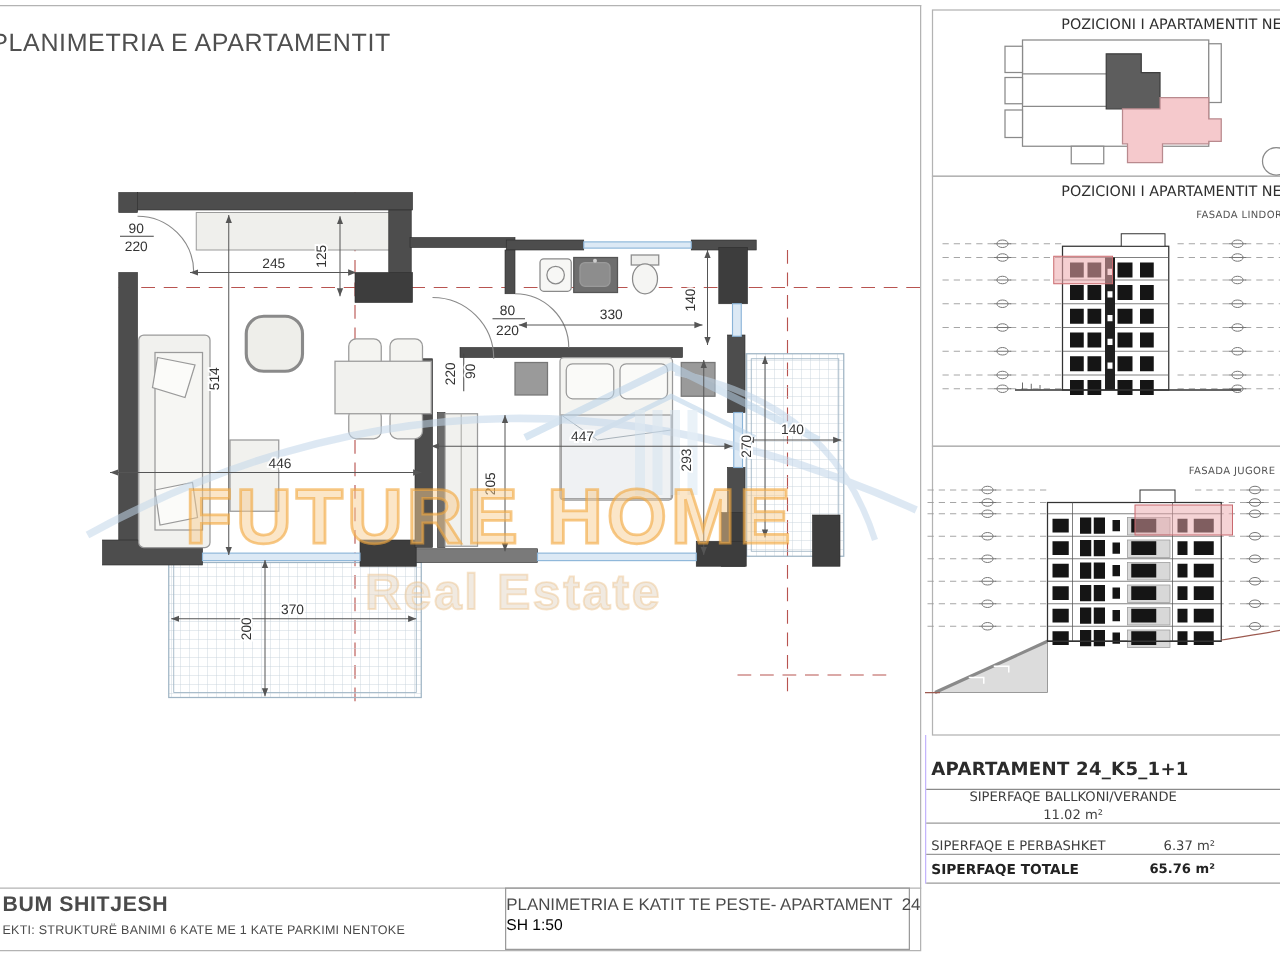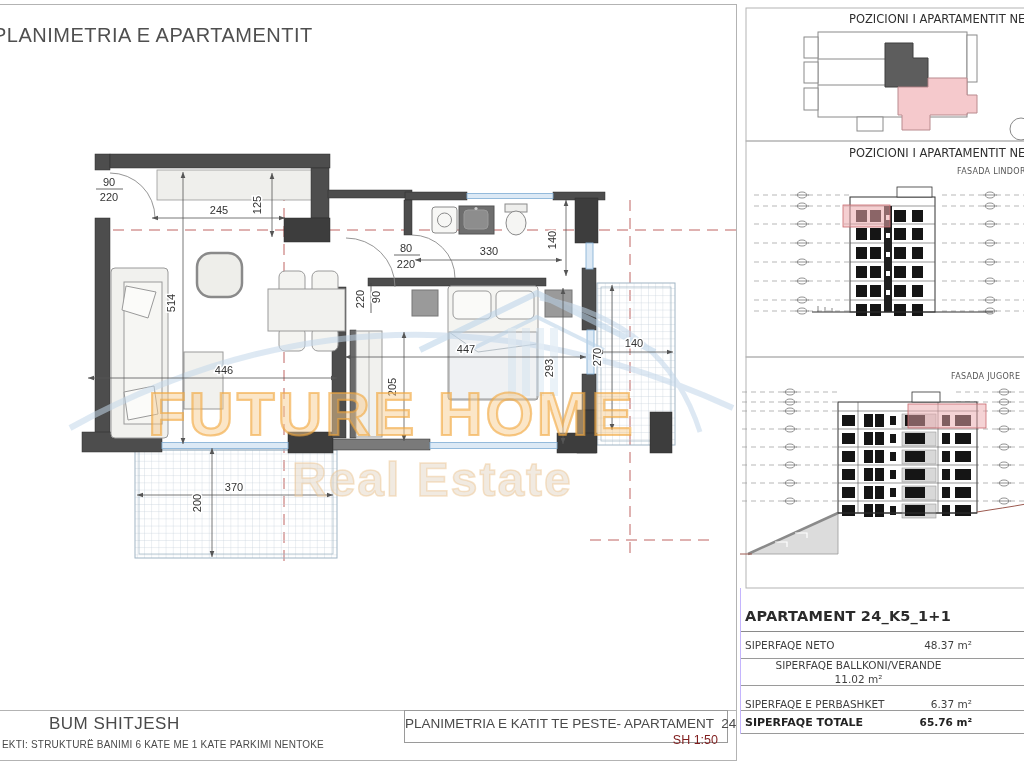--- a/index.html
+++ b/index.html
@@ -6,40 +6,40 @@
     font-family:"Liberation Sans",sans-serif;position:relative;}
   .abs{position:absolute;}
   #sheet-title{left:-7px;top:24px;font-size:20px;color:#4f4f4f;letter-spacing:.5px;white-space:nowrap;}
   .panel-header{font-family:"DejaVu Sans",sans-serif;font-size:11.5px;color:#2f2f2f;white-space:nowrap;}
   .facade-label{font-family:"DejaVu Sans",sans-serif;font-size:8px;color:#555;white-space:nowrap;letter-spacing:.3px;}
   #plan-svg{left:0;top:0;}
   
   #wm1{left:148px;top:378px;width:620px;font-size:62px;font-weight:bold;letter-spacing:3px;
      color:rgba(255,252,244,0.22);-webkit-text-stroke:2.2px rgba(242,166,60,0.6);
      text-shadow:0 0 1px rgba(242,166,60,0.35);white-space:nowrap;pointer-events:none;}
-  #wm2{left:292px;top:452px;font-size:48px;font-weight:bold;letter-spacing:2px;
+  #wm2{left:292px;top:452px;font-size:40px;font-weight:bold;letter-spacing:2px;
      color:rgba(228,214,196,0.5);-webkit-text-stroke:1.5px rgba(238,196,140,0.45);
      white-space:nowrap;pointer-events:none;}
   
   #apt-table{left:740px;top:588px;width:284px;border-left:1px solid #c4b5fd;box-sizing:border-box;}
   #apt-table .t-title{height:44px;box-sizing:border-box;padding:20px 0 0 4px;
      font-family:"DejaVu Sans",sans-serif;font-size:14.5px;font-weight:bold;color:#2b2b2b;
      border-bottom:1px solid #8a8a8a;letter-spacing:.2px;}
   .t-row{display:flex;justify-content:space-between;align-items:center;border-bottom:1px solid #9a9a9a;
      font-family:"DejaVu Sans",sans-serif;font-size:10.5px;color:#3f3f3f;box-sizing:border-box;
      padding-left:4px;padding-right:52px;}
   .t-row .val{font-size:10.5px;}
   .t-row.total{font-weight:bold;font-size:11px;color:#222;}
   
-  #footer-album{left:2px;top:714px;font-size:17px;font-weight:normal;color:#4a4a4a;letter-spacing:.5px;white-space:nowrap;margin-left:47px;}
+  #footer-album{left:2px;top:714px;font-size:17px;font-weight:bold;color:#4a4a4a;letter-spacing:.5px;white-space:nowrap;}
   #footer-project{left:2px;top:739px;font-size:10px;color:#4a4a4a;letter-spacing:.2px;white-space:nowrap;}
-  #footer-box{left:404px;top:710px;width:324px;height:33px;border:1px solid #9a9a9a;box-sizing:border-box;
-     text-align:right;padding:5px 9px 0 0;}
+  #footer-box{left:404px;top:710px;width:324px;height:50px;border:1px solid #9a9a9a;box-sizing:border-box;
+     padding:5px 9px 0 0;}
   #footer-box .l1{font-size:13.5px;color:#4a4a4a;white-space:pre;}
-  #footer-box .l2{font-size:12.5px;color:#7f1d1d;margin-top:2px;}
+  #footer-box .l2{font-size:12.5px;color:#000000;margin-top:2px;}
   svg text.dim{font-family:"Liberation Sans",sans-serif;font-size:11px;fill:#333;
      paint-order:stroke;stroke:#ffffff;stroke-width:3px;text-anchor:middle;}
 </style>
 </head>
 <body>
 
 <svg id="plan-svg" class="abs" width="1024" height="768" viewBox="0 0 1024 768">
   <defs>
     <marker id="da" viewBox="0 0 10 10" refX="9" refY="5" markerWidth="9" markerHeight="9" orient="auto-start-reverse">
       <path d="M 0 1.5 L 9 5 L 0 8.5 z" fill="#555"></path>
@@ -356,24 +356,20 @@
 <div class="abs panel-header" style="left:849px;top:12px;">POZICIONI I APARTAMENTIT NE PLA</div>
 <div class="abs panel-header" style="left:849px;top:146px;">POZICIONI I APARTAMENTIT NE OB</div>
 <div class="abs facade-label" style="left:957px;top:167px;">FASADA LINDORE</div>
 <div class="abs facade-label" style="left:951px;top:372px;">FASADA JUGORE</div>
 
 <div id="wm1" class="abs">FUTURE HOME</div>
 <div id="wm2" class="abs">Real Estate</div>
 
 <div id="apt-table" class="abs">
   <div class="t-title">APARTAMENT 24_K5_1+1</div>
-  <div class="t-row" style="height:27px;">
-    <span>SIPERFAQE NETO</span>
-    <span class="val">48.37 m²</span>
-  </div>
   <div class="t-row" style="height:27px;flex-direction:column;">
     <span>SIPERFAQE BALLKONI/VERANDE</span>
     <span class="val">11.02 m²</span>
   </div>
   <div class="t-row" style="height:25px;align-items:flex-end;">
     <span>SIPERFAQE E PERBASHKET</span>
     <span class="val">6.37 m²</span>
   </div>
   <div class="t-row total" style="height:23px;">
     <span>SIPERFAQE TOTALE</span>

